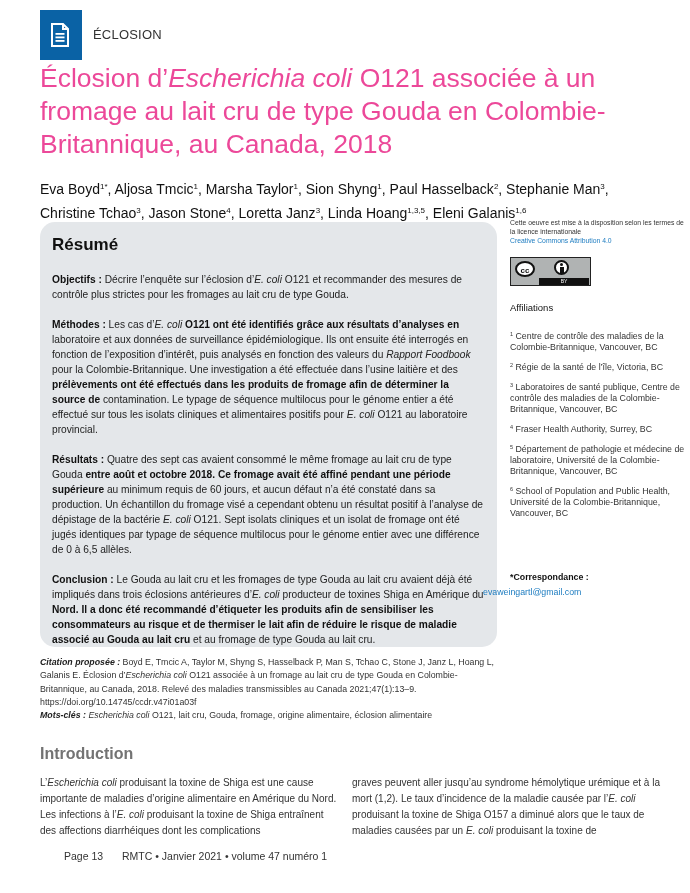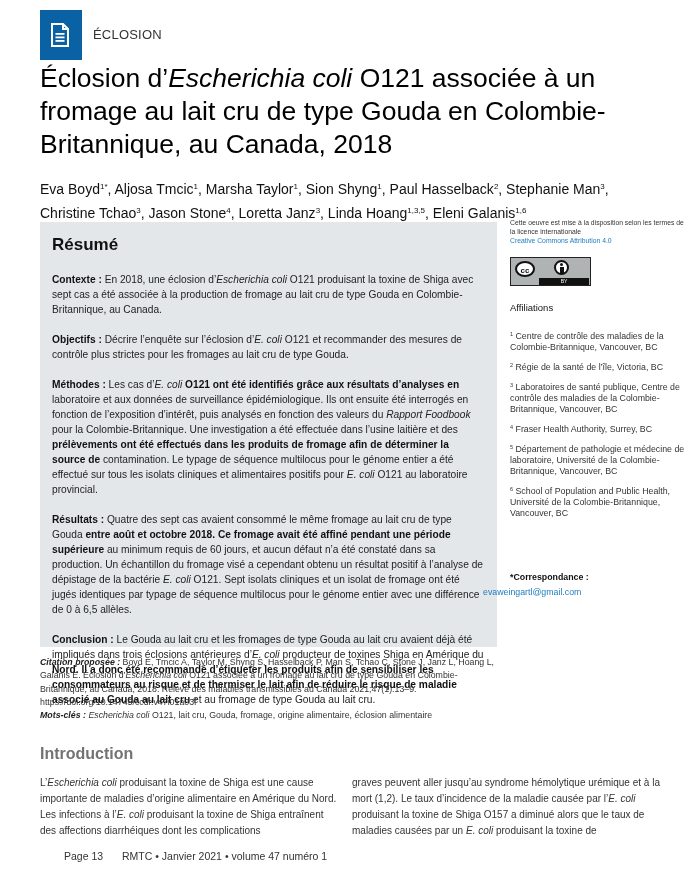--- a/index.html
+++ b/index.html
@@ -3,27 +3,27 @@
 <meta charset="utf-8">
 <style>
   * { box-sizing: border-box; margin: 0; padding: 0; }
   html, body { width: 690px; height: 893px; background: #ffffff; overflow: hidden; }
   body { position: relative; font-family: "Liberation Sans", "DejaVu Sans", sans-serif; color: #1a1a1a; }
 
   .section-tag { position: absolute; left: 40px; top: 10px; width: 42px; height: 50px; background: #0a62a5; }
   .section-tag svg { position: absolute; left: 10px; top: 13px; }
   .section-label { position: absolute; left: 93px; top: 27px; font-size: 13px; color: #333; letter-spacing: 0.2px; }
 
-  .title { position: absolute; left: 40px; top: 62px; width: 640px; font-size: 26.5px; line-height: 33px; color: #000000; font-weight: normal; }
+  .title { position: absolute; left: 40px; top: 62px; width: 640px; font-size: 26.5px; line-height: 33px; color: #ec4899; font-weight: normal; }
   .title i { font-style: italic; }
 
   .authors { position: absolute; left: 40px; top: 176px; width: 640px; font-size: 14px; line-height: 21px; color: #111; }
   .authors sup { font-size: 8px; vertical-align: 5px; }
 
-  .abstract { position: absolute; left: 40px; top: 222px; width: 457px; height: 425px; background: #e4e7ea; padding: 10px 12px; }
+  .abstract { position: absolute; left: 40px; top: 222px; width: 457px; height: 425px; background: #e4e7ea; padding: 10px 12px; border-radius: 15px; }
   .abstract h2 { font-size: 17px; font-weight: bold; margin-top: 3px; margin-bottom: 17px; color: #111; }
   .abstract p { font-size: 10.2px; line-height: 15px; margin-bottom: 15px; color: #222; }
   .abstract p b.lbl { font-weight: bold; color: #111; }
   .abstract .strong { font-weight: bold; color: #111; }
 
   .sidebar { position: absolute; left: 510px; top: 218px; width: 175px; font-size: 7px; color: #333; }
   .license-text { font-size: 6.8px; line-height: 9px; color: #333; }
   .license-link { color: #1d7cc0; }
   .cc-badge { margin-top: 12px; width: 81px; height: 29px; border: 1.5px solid #222; background: #b0b3b3; position: relative; }
   .cc-badge .cc { position: absolute; left: 4px; top: 3px; width: 20px; height: 16px; border-radius: 50%; background: #fff; border: 2.5px solid #111; font-size: 8px; font-weight: bold; text-align: center; line-height: 15px; color: #111; }
@@ -65,23 +65,20 @@
 
 <h1 class="title">
   <span>Éclosion d’</span><i>Escherichia coli</i><span> O121 associée à un fromage au lait cru de type Gouda en Colombie-Britannique, au Canada, 2018</span>
 </h1>
 
 <div class="authors" id="authors"><span>Eva Boyd</span><sup>1*</sup>, <span>Aljosa Tmcic</span><sup>1</sup>, <span>Marsha Taylor</span><sup>1</sup>, <span>Sion Shyng</span><sup>1</sup>, <span>Paul Hasselback</span><sup>2</sup>, <span>Stephanie Man</span><sup>3</sup>, <br><span>Christine Tchao</span><sup>3</sup>, <span>Jason Stone</span><sup>4</sup>, <span>Loretta Janz</span><sup>3</sup>, <span>Linda Hoang</span><sup>1,3,5</sup>, <span>Eleni Galanis</span><sup>1,6</sup></div>
 
 <div class="abstract">
   <h2>Résumé</h2>
   <p>
-    <b class="lbl">Contexte :</b><span> En 2018, une éclosion d’</span><i>Escherichia coli</i><span> O121 produisant la toxine de Shiga avec sept cas a été associée à la production de fromage au lait cru de type Gouda en Colombie-Britannique, au Canada.</span>
-  </p>
-  <p>
     <b class="lbl">Objectifs :</b><span> Décrire l’enquête sur l’éclosion d’</span><i>E. coli</i><span> O121 et recommander des mesures de contrôle plus strictes pour les fromages au lait cru de type Gouda.</span>
   </p>
   <p>
     <b class="lbl">Méthodes :</b><span> Les cas d’</span><i>E. coli</i><span class="strong"> O121 ont été identifiés grâce aux résultats d’analyses en</span><span> laboratoire et aux données de surveillance épidémiologique. Ils ont ensuite été interrogés en fonction de l’exposition d’intérêt, puis analysés en fonction des valeurs du </span><i>Rapport Foodbook</i><span> pour la Colombie-Britannique. Une investigation a été effectuée dans l’usine laitière et des </span><span class="strong">prélèvements ont été effectués dans les produits de fromage afin de déterminer la source de</span><span> contamination. Le typage de séquence multilocus pour le génome entier a été effectué sur tous les isolats cliniques et alimentaires positifs pour </span><i>E. coli</i><span> O121 au laboratoire provincial.</span>
   </p>
   <p>
     <b class="lbl">Résultats :</b><span> Quatre des sept cas avaient consommé le même fromage au lait cru de type Gouda </span><span class="strong">entre août et octobre 2018. Ce fromage avait été affiné pendant une période supérieure</span><span> au minimum requis de 60 jours, et aucun défaut n’a été constaté dans sa production. Un échantillon du fromage visé a cependant obtenu un résultat positif à l’analyse de dépistage de la bactérie </span><i>E. coli</i><span> O121. Sept isolats cliniques et un isolat de fromage ont été jugés identiques par typage de séquence multilocus pour le génome entier avec une différence de 0 à 6,5 allèles.</span>
   </p>
   <p>
     <b class="lbl">Conclusion :</b><span> Le Gouda au lait cru et les fromages de type Gouda au lait cru avaient déjà été impliqués dans trois éclosions antérieures d’</span><i>E. coli</i><span> producteur de toxines Shiga en Amérique du </span><span class="strong">Nord. Il a donc été recommandé d’étiqueter les produits afin de sensibiliser les consommateurs au risque et de thermiser le lait afin de réduire le risque de maladie associé au Gouda au lait cru</span><span> et au fromage de type Gouda au lait cru.</span>

